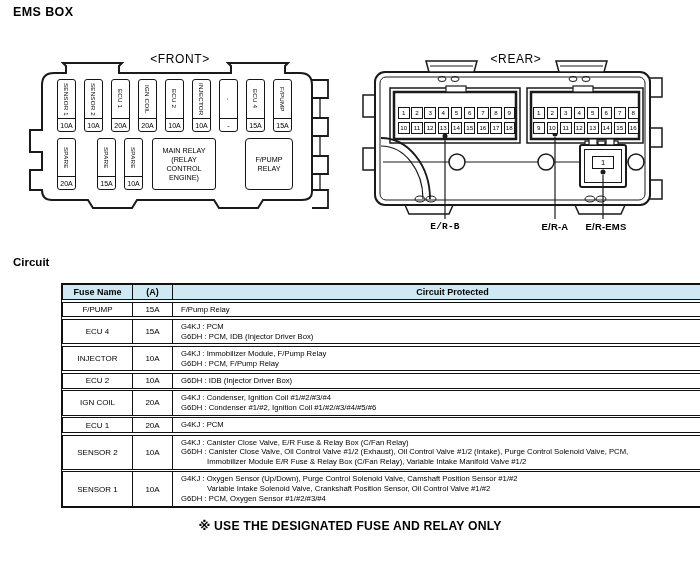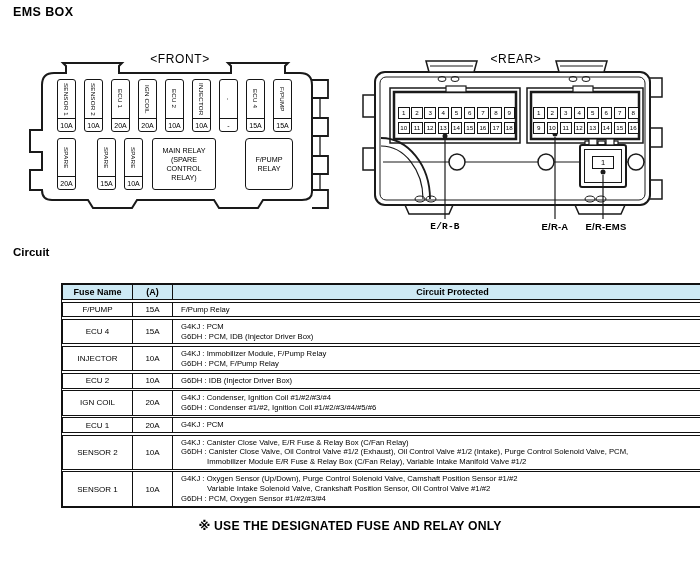--- a/index.html
+++ b/index.html
@@ -23,21 +23,21 @@
   .fpump-relay{left:245px;width:48px;border-radius:4px;}
   .rl{font-size:7.2px;line-height:1.26;white-space:nowrap;}
 
   
   .pin-row{position:absolute;display:flex;justify-content:space-between;}
   .pin{width:11.5px;height:12.5px;border:1px solid #151515;background:#fff;display:flex;align-items:center;justify-content:center;font-size:6.2px;}
   .ems-slot{left:592px;top:156px;width:22px;height:13px;border:1px solid #151515;background:#fff;display:flex;align-items:center;justify-content:center;font-size:7.5px;}
   .conn-label{top:221px;font-size:9.5px;font-weight:bold;text-align:center;letter-spacing:.2px;}
 
   
-  .circuit-heading{left:13px;top:246px;font-size:11.5px;font-weight:bold;}
+  .circuit-heading{left:13px;top:256px;font-size:11.5px;font-weight:bold;}
   .circuit-table{left:13px;top:283px;width:673px;border:1.5px solid #111;background:#fff;margin-left:48px;}
   .crow{display:grid;grid-template-columns:70px 40px 1fr;border:1px solid #111;margin-bottom:1.5px;background:#fff;min-height:15px;}
   .crow:last-child{margin-bottom:0;}
   .chead{font-weight:bold;min-height:16px;}
   .chead .cc{font-size:9px;}
   .chead .cc:last-child{border-right:none;}
   .cc{border-right:1.5px solid #111;display:flex;align-items:center;justify-content:center;font-size:8px;padding:1px 2px;text-align:center;}
   .cl{display:flex;flex-direction:column;justify-content:center;padding:2px 4px 2px 8px;}
   .cline{font-size:7.7px;line-height:1.27;white-space:nowrap;}
   .cline.ind{padding-left:26px;}
@@ -211,23 +211,23 @@
     </div>
     <div class="fuse spare" style="left: 124px;">
       <div class="fuse-name">
         <div class="vtext">SPARE</div>
       </div>
       <div class="fuse-amp">10A</div>
     </div>
   </div>
 <div class="relay-box main-relay">
     <div class="rl">MAIN RELAY</div>
-    <div class="rl">(SPARE</div>
+    <div class="rl">(RELAY</div>
     <div class="rl">CONTROL</div>
-    <div class="rl">RELAY)</div>
+    <div class="rl">ENGINE)</div>
   </div>
 <div class="relay-box fpump-relay">
     <div class="rl">F/PUMP</div>
     <div class="rl">RELAY</div>
   </div>
 
 <div class="pin-row" style="left:398px;top:106.5px;width:117px;">
     <div class="pin">1</div>
     <div class="pin">2</div>
     <div class="pin">3</div>

